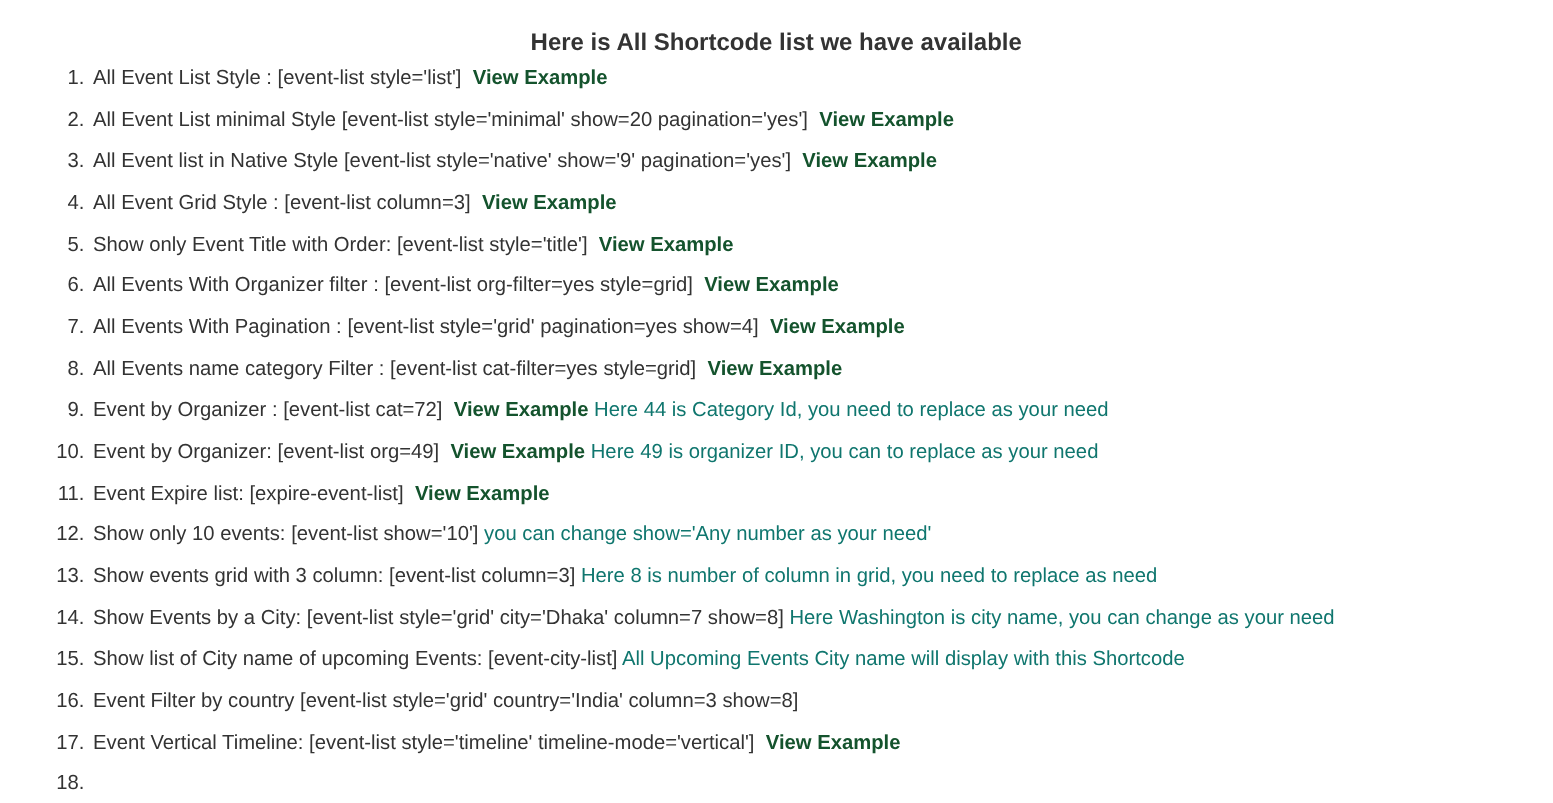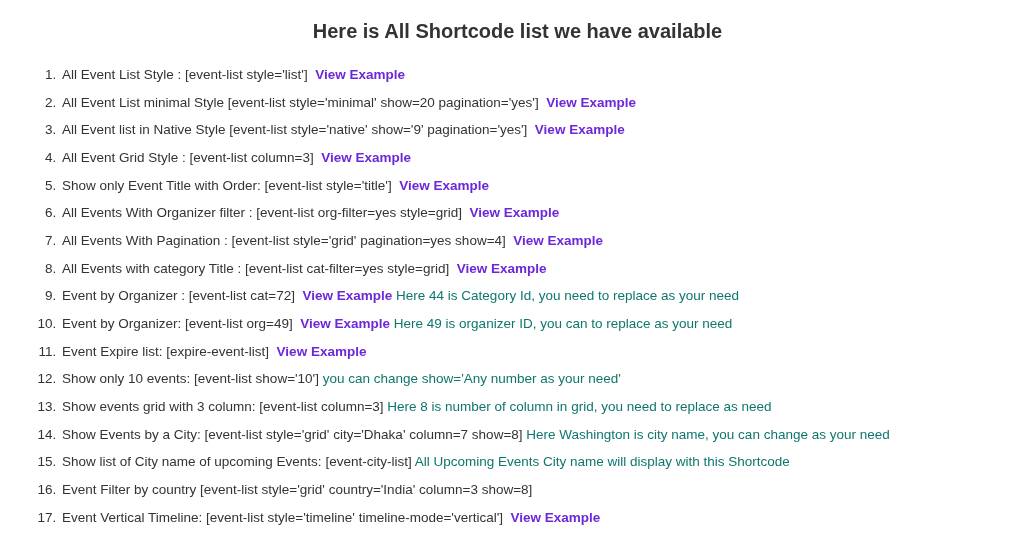--- a/index.html
+++ b/index.html
@@ -11,38 +11,37 @@
       font-family: Arial, sans-serif;
       font-size: 13.5px;
       color: #333;
       background: #fff;
       padding: 20px 30px;
       width: 1035px;
       min-height: 535px;
     }
     h1 {
       text-align: center;
-      font-size: 20px;
+      font-size: 16px;
       font-weight: bold;
       color: #333;
-      margin-bottom: 18px;
     }
     ol {
       padding-left: 30px;
       line-height: 2.05;
     }
     ol li {
       padding-left: 2px;
     }
     .code {
       font-weight: normal;
       font-family: Arial, sans-serif;
     }
     .view-example {
-      color: #6d28d9;
+      color: #14532d;
       font-weight: bold;
       text-decoration: none;
       cursor: pointer;
     }
     .note {
       color: #0f766e;
       font-weight: normal;
     }
   </style>
 </head>
@@ -51,21 +50,21 @@
 <h1>Here is All Shortcode list we have available</h1>
 
 <ol id="shortcode-list">
 <li><span>All Event List Style : </span><span class="code">[event-list style='list']</span>&nbsp;&nbsp;<a class="view-example" href="#">View Example</a></li>
     <li><span>All Event List minimal Style </span><span class="code">[event-list style='minimal' show=20 pagination='yes']</span>&nbsp;&nbsp;<a class="view-example" href="#">View Example</a></li>
     <li><span>All Event list in Native Style </span><span class="code">[event-list style='native' show='9' pagination='yes']</span>&nbsp;&nbsp;<a class="view-example" href="#">View Example</a></li>
     <li><span>All Event Grid Style :  </span><span class="code">[event-list column=3]</span>&nbsp;&nbsp;<a class="view-example" href="#">View Example</a></li>
     <li><span>Show only Event Title with Order: </span><span class="code">[event-list style='title']</span>&nbsp;&nbsp;<a class="view-example" href="#">View Example</a></li>
     <li><span>All Events With Organizer filter :  </span><span class="code">[event-list org-filter=yes style=grid]</span>&nbsp;&nbsp;<a class="view-example" href="#">View Example</a></li>
     <li><span>All Events With Pagination : </span><span class="code">[event-list style='grid' pagination=yes show=4]</span>&nbsp;&nbsp;<a class="view-example" href="#">View Example</a></li>
-    <li><span>All Events with category Title : </span><span class="code">[event-list cat-filter=yes style=grid]</span>&nbsp;&nbsp;<a class="view-example" href="#">View Example</a></li>
+    <li><span>All Events name category Filter : </span><span class="code">[event-list cat-filter=yes style=grid]</span>&nbsp;&nbsp;<a class="view-example" href="#">View Example</a></li>
     <li><span>Event by Organizer : </span><span class="code">[event-list cat=72]</span>&nbsp;&nbsp;<a class="view-example" href="#">View Example</a><span class="note">   Here 44 is Category Id, you need to replace as your need</span></li>
     <li><span>Event by Organizer: </span><span class="code">[event-list org=49]</span>&nbsp;&nbsp;<a class="view-example" href="#">View Example</a><span class="note"> Here 49 is organizer ID, you can to replace as your need</span></li>
     <li><span>Event Expire list: </span><span class="code">[expire-event-list]</span>&nbsp;&nbsp;<a class="view-example" href="#">View Example</a></li>
     <li><span>Show only 10 events:  </span><span class="code">[event-list show='10']</span><span class="note">   you can change show='Any number as your need'</span></li>
     <li><span>Show events grid with 3 column: </span><span class="code">[event-list column=3]</span><span class="note">   Here 8 is number of column in grid, you need to replace as need</span></li>
     <li><span>Show Events by a City: </span><span class="code">[event-list style='grid' city='Dhaka' column=7 show=8]</span><span class="note">   Here Washington is city name, you can change as your need</span></li>
     <li><span>Show list of City name of upcoming Events: </span><span class="code">[event-city-list]</span><span class="note"> All Upcoming Events City name will display with this Shortcode</span></li>
     <li><span>  Event Filter by country </span><span class="code">[event-list style='grid' country='India' column=3 show=8]</span></li>
     <li><span>Event Vertical Timeline:  </span><span class="code">[event-list style='timeline' timeline-mode='vertical']</span>&nbsp;&nbsp;<a class="view-example" href="#">View Example</a></li>
     <li>&nbsp;&nbsp;</li>

